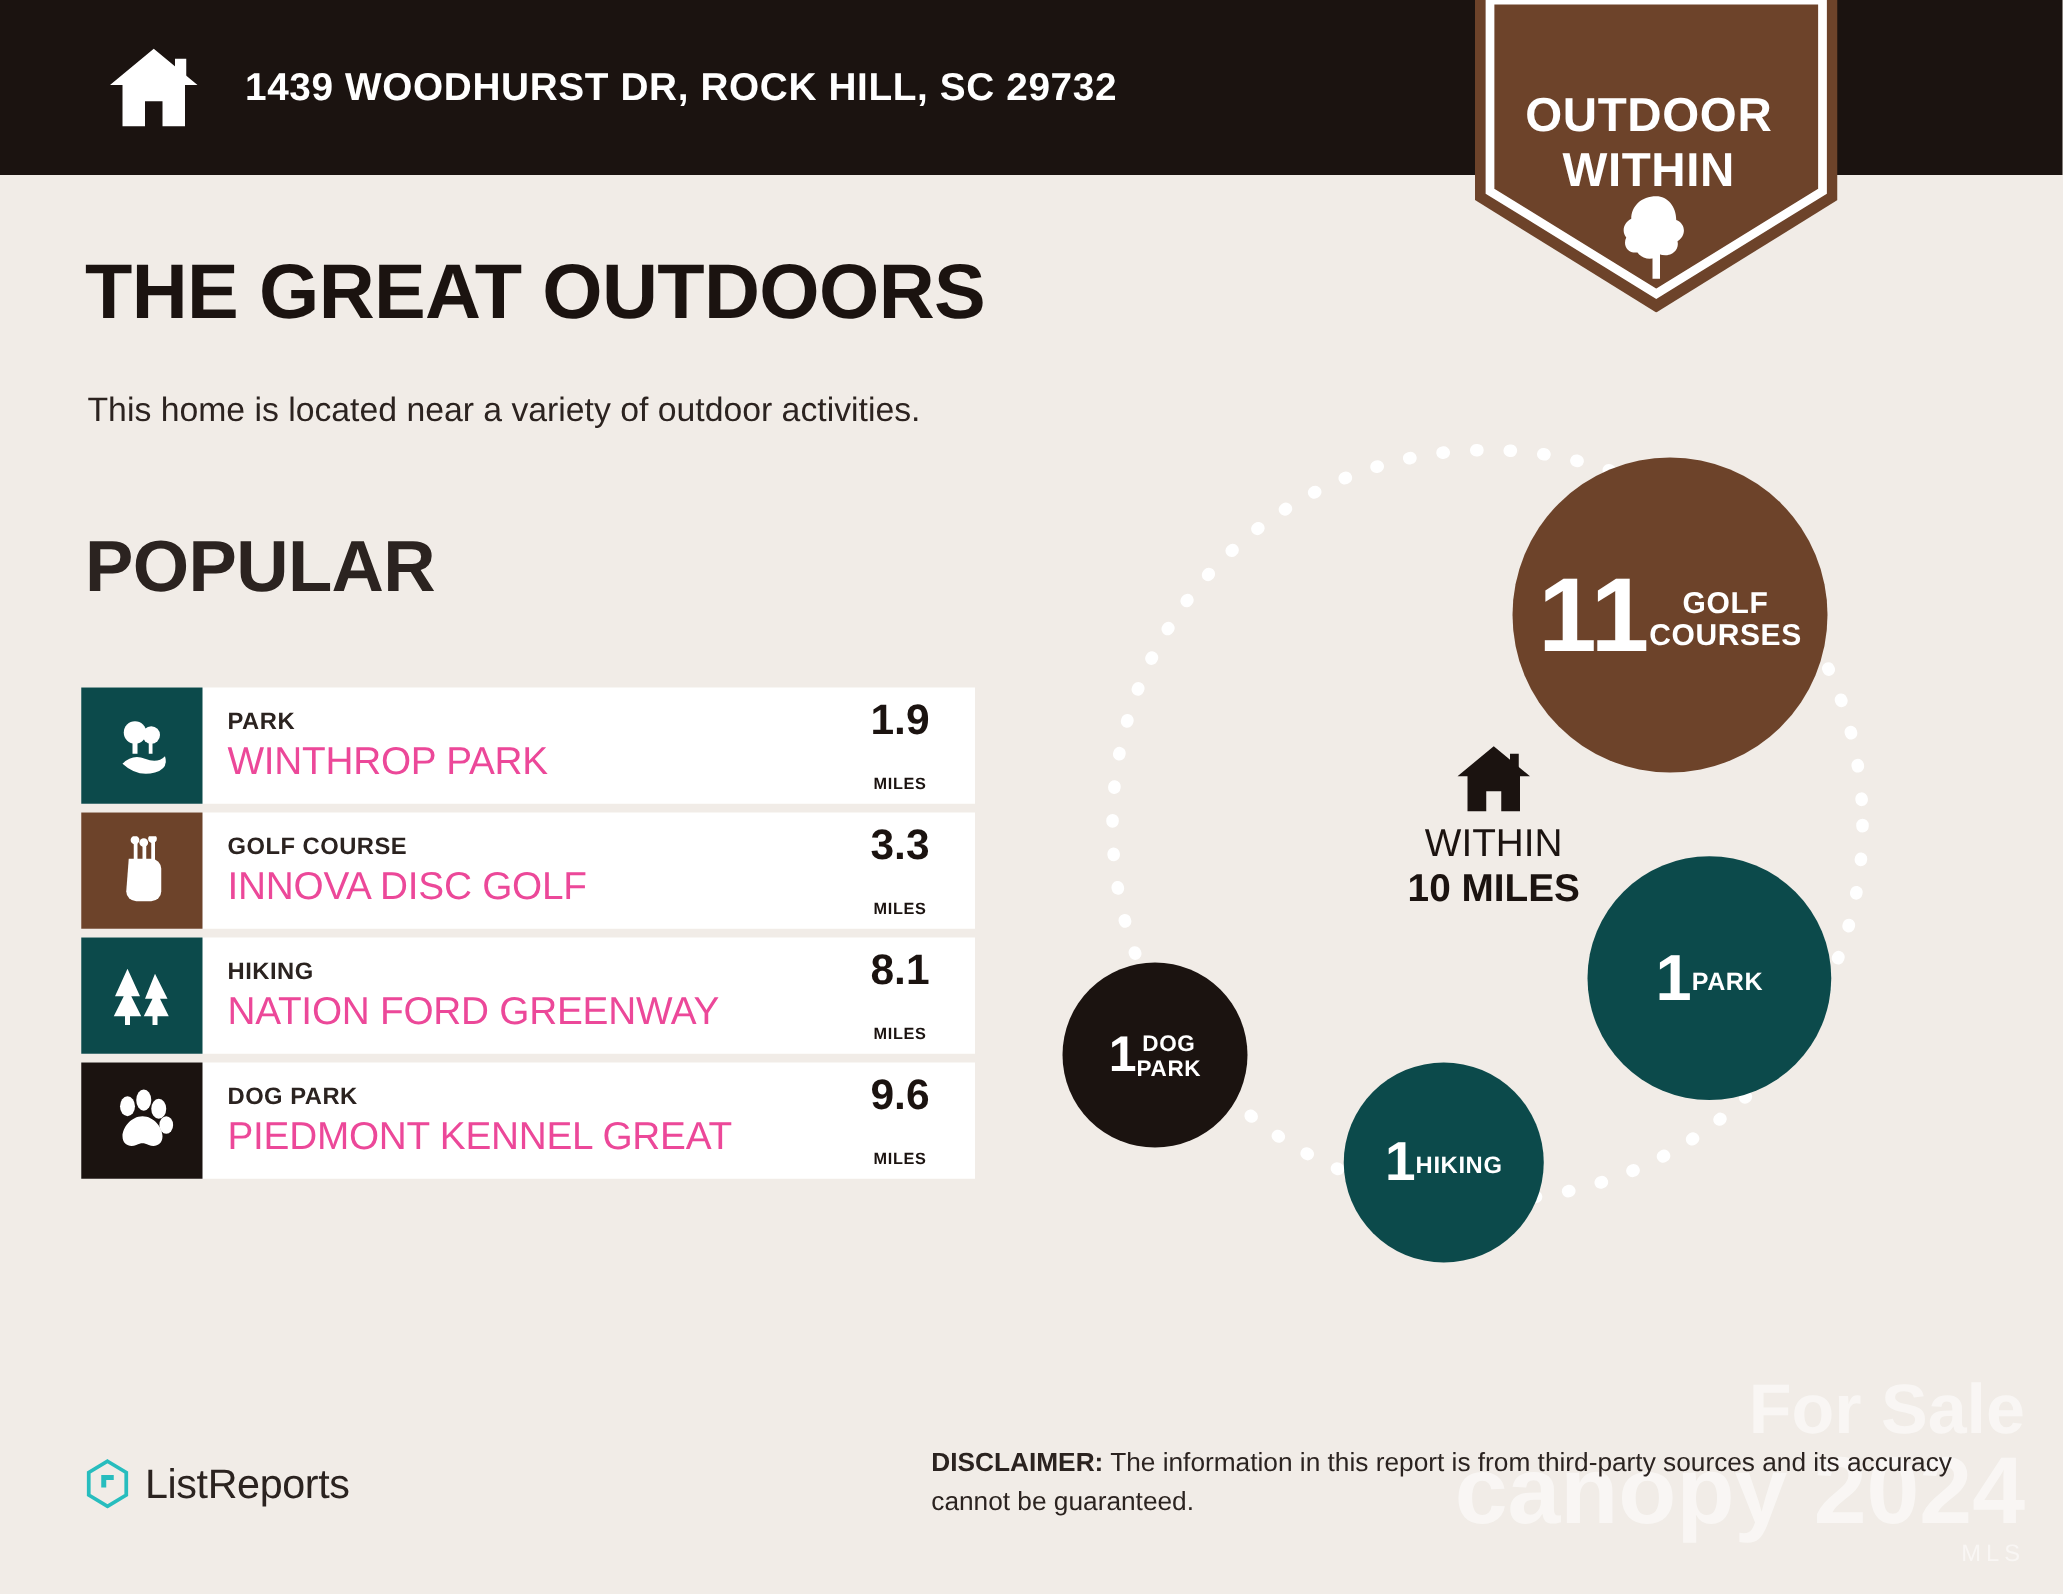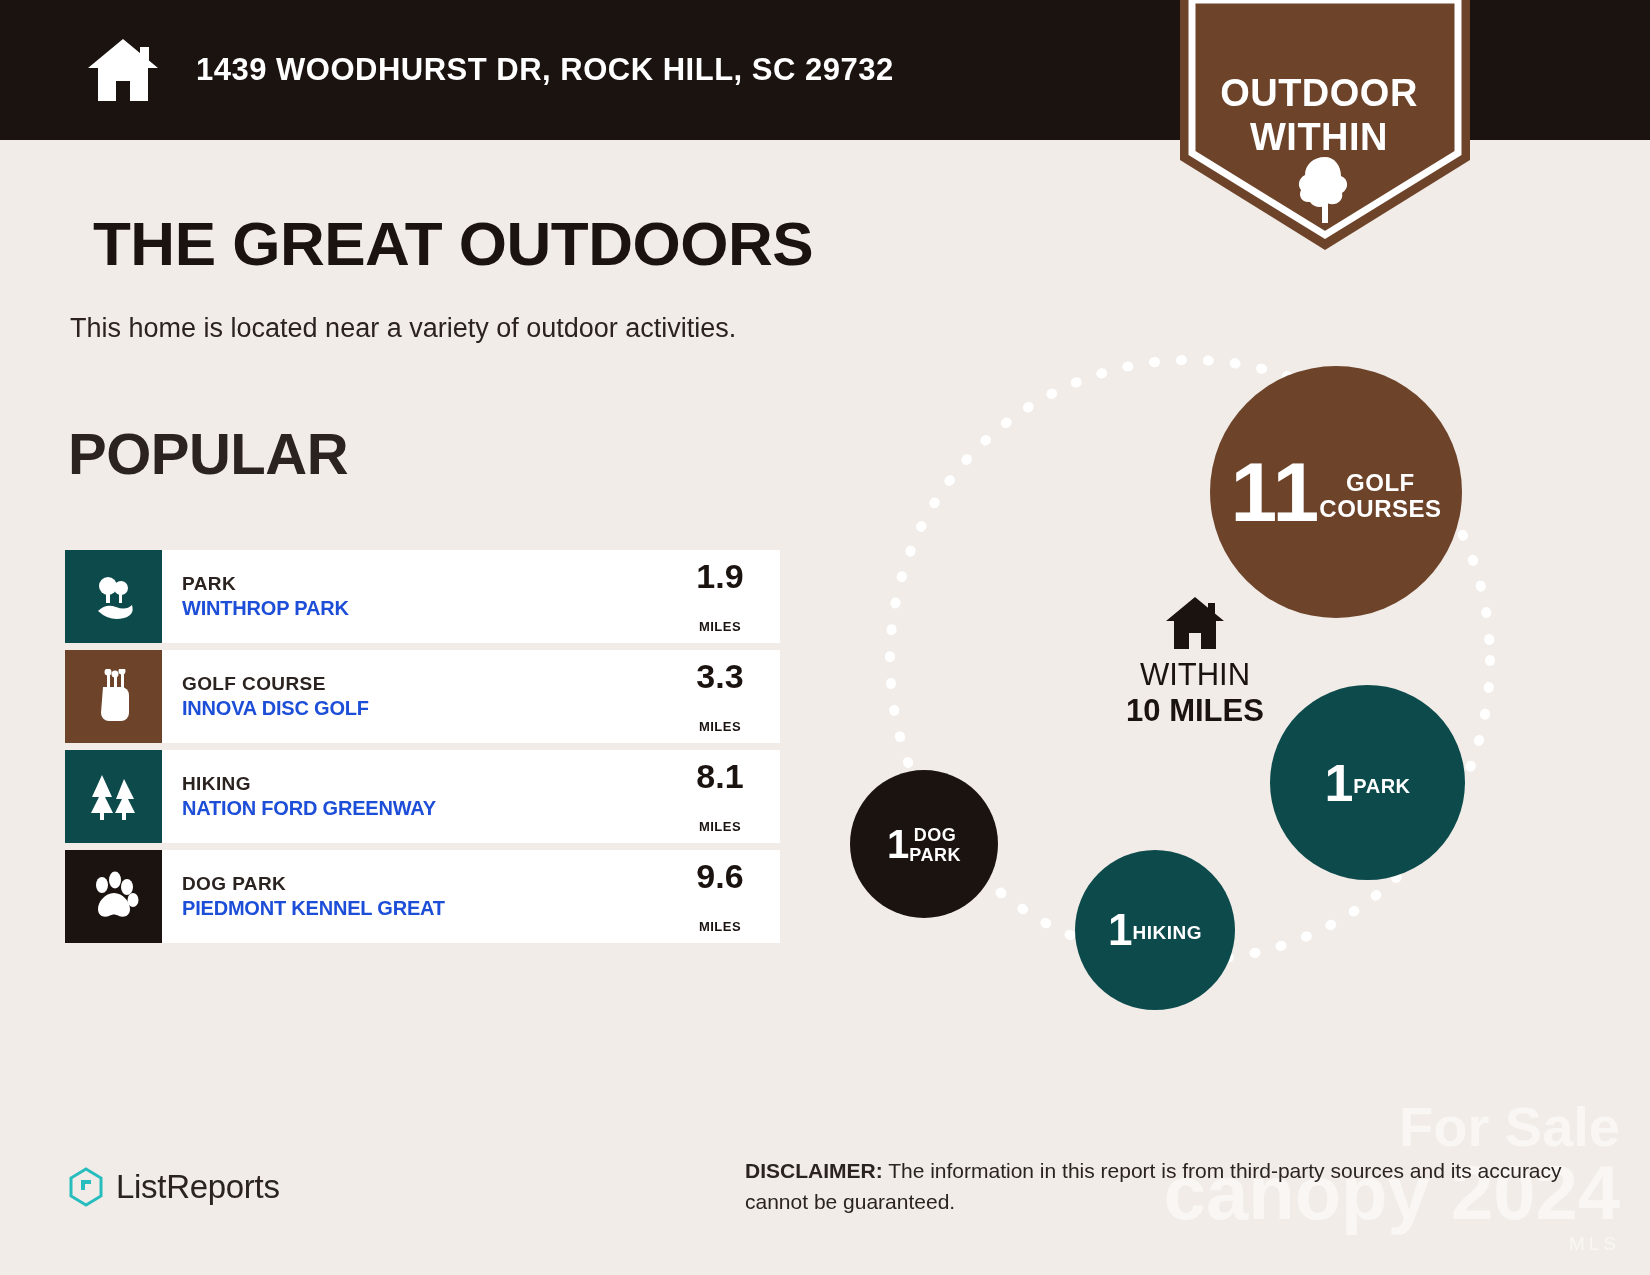--- a/index.html
+++ b/index.html
@@ -72,27 +72,26 @@
     position: absolute;
     top: 155px;
     left: 113px;
     width: 64px;
     height: 70px;
   }
 
   
   .title {
     position: absolute;
-    top: 208px;
+    top: 198px;
     left: 68px;
     font-size: 62px;
     font-weight: bold;
     color: #1b1310;
     letter-spacing: -0.5px;
-    margin-left: 25px;
   }
   .subtitle {
     position: absolute;
     top: 313px;
     left: 70px;
     font-size: 27px;
     color: #2c2320;
   }
 
   .section-heading {
@@ -139,23 +138,23 @@
     justify-content: center;
   }
   .poi-cat {
     font-size: 19px;
     font-weight: bold;
     color: #2b2320;
     letter-spacing: 0.4px;
     margin-bottom: 2px;
   }
   .poi-name {
-    font-size: 20px;
-    font-weight: bold;
-    color: #1d4ed8;
+    font-size: 31px;
+    font-weight: normal;
+    color: #ec4899;
     letter-spacing: -0.2px;
   }
   .poi-dist {
     text-align: center;
     min-width: 84px;
   }
   .poi-dist-num {
     font-size: 34px;
     font-weight: bold;
     color: #1b1310;

